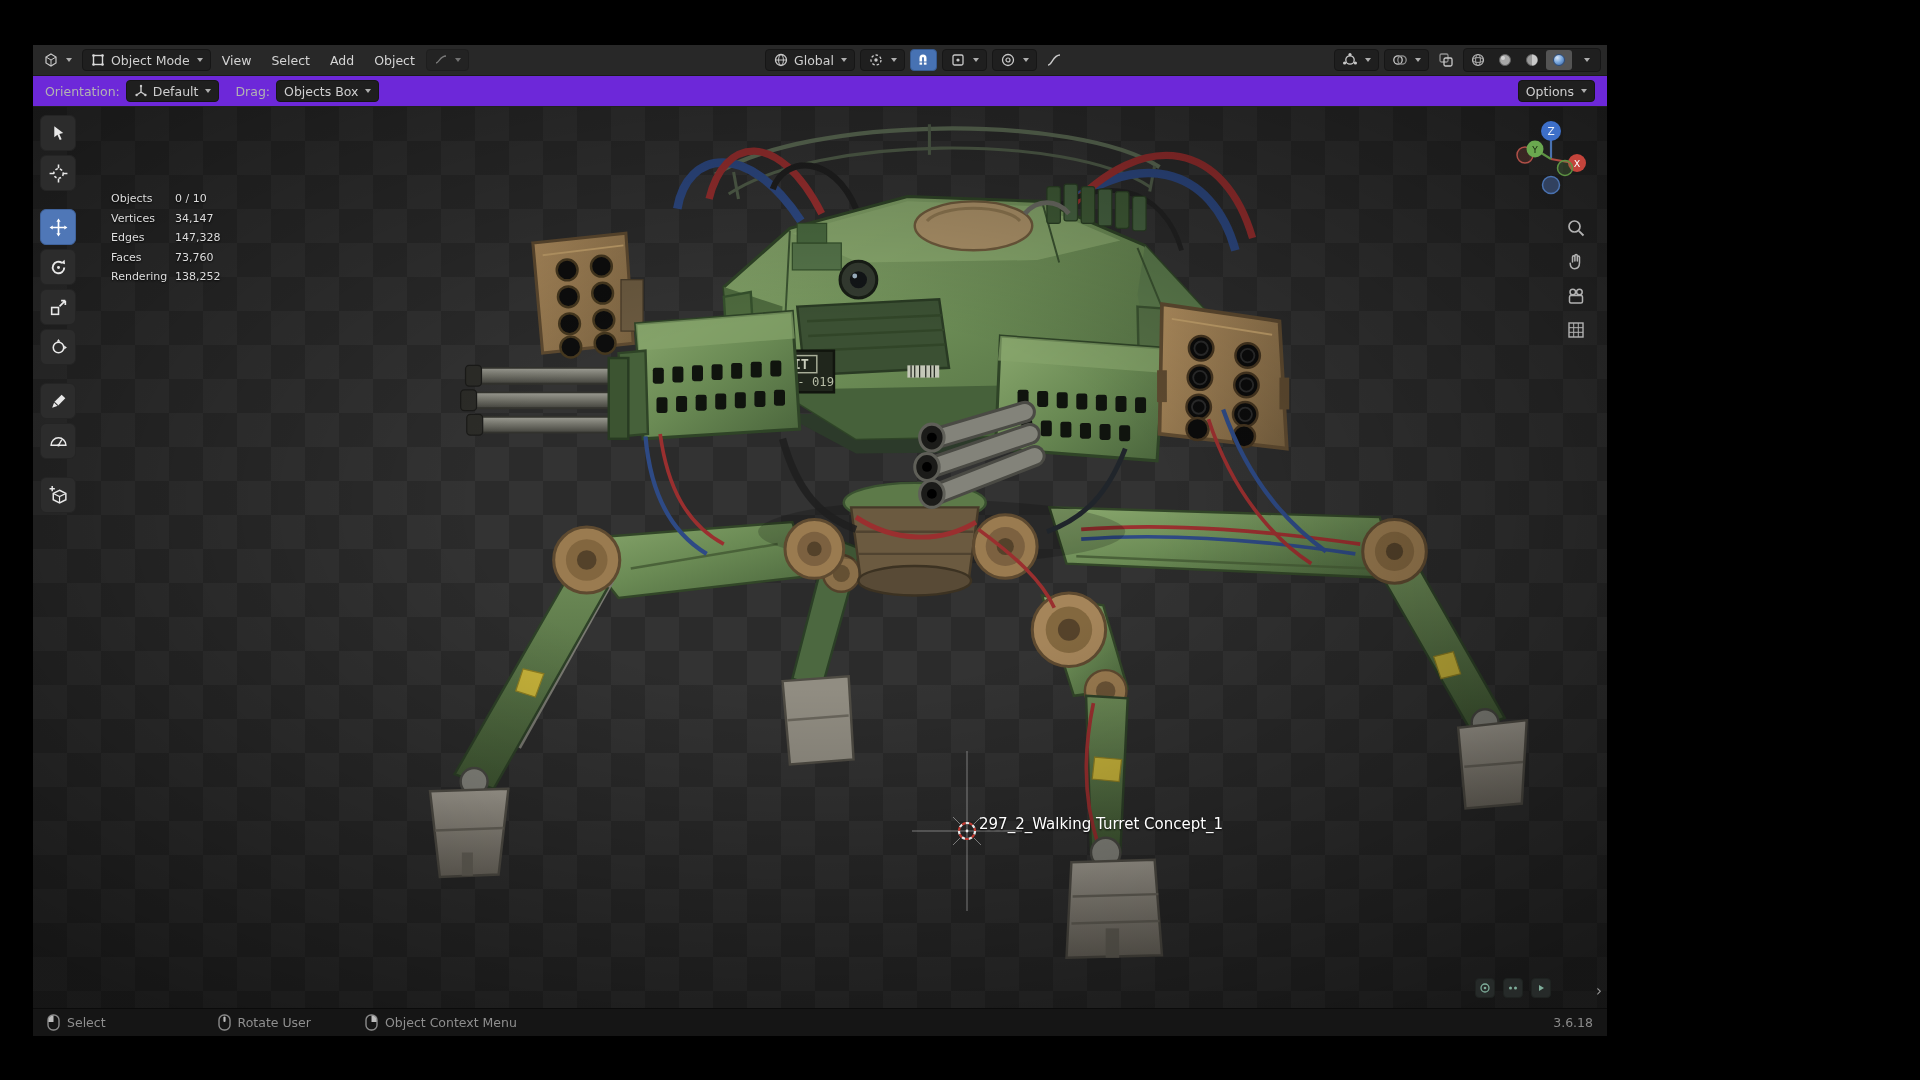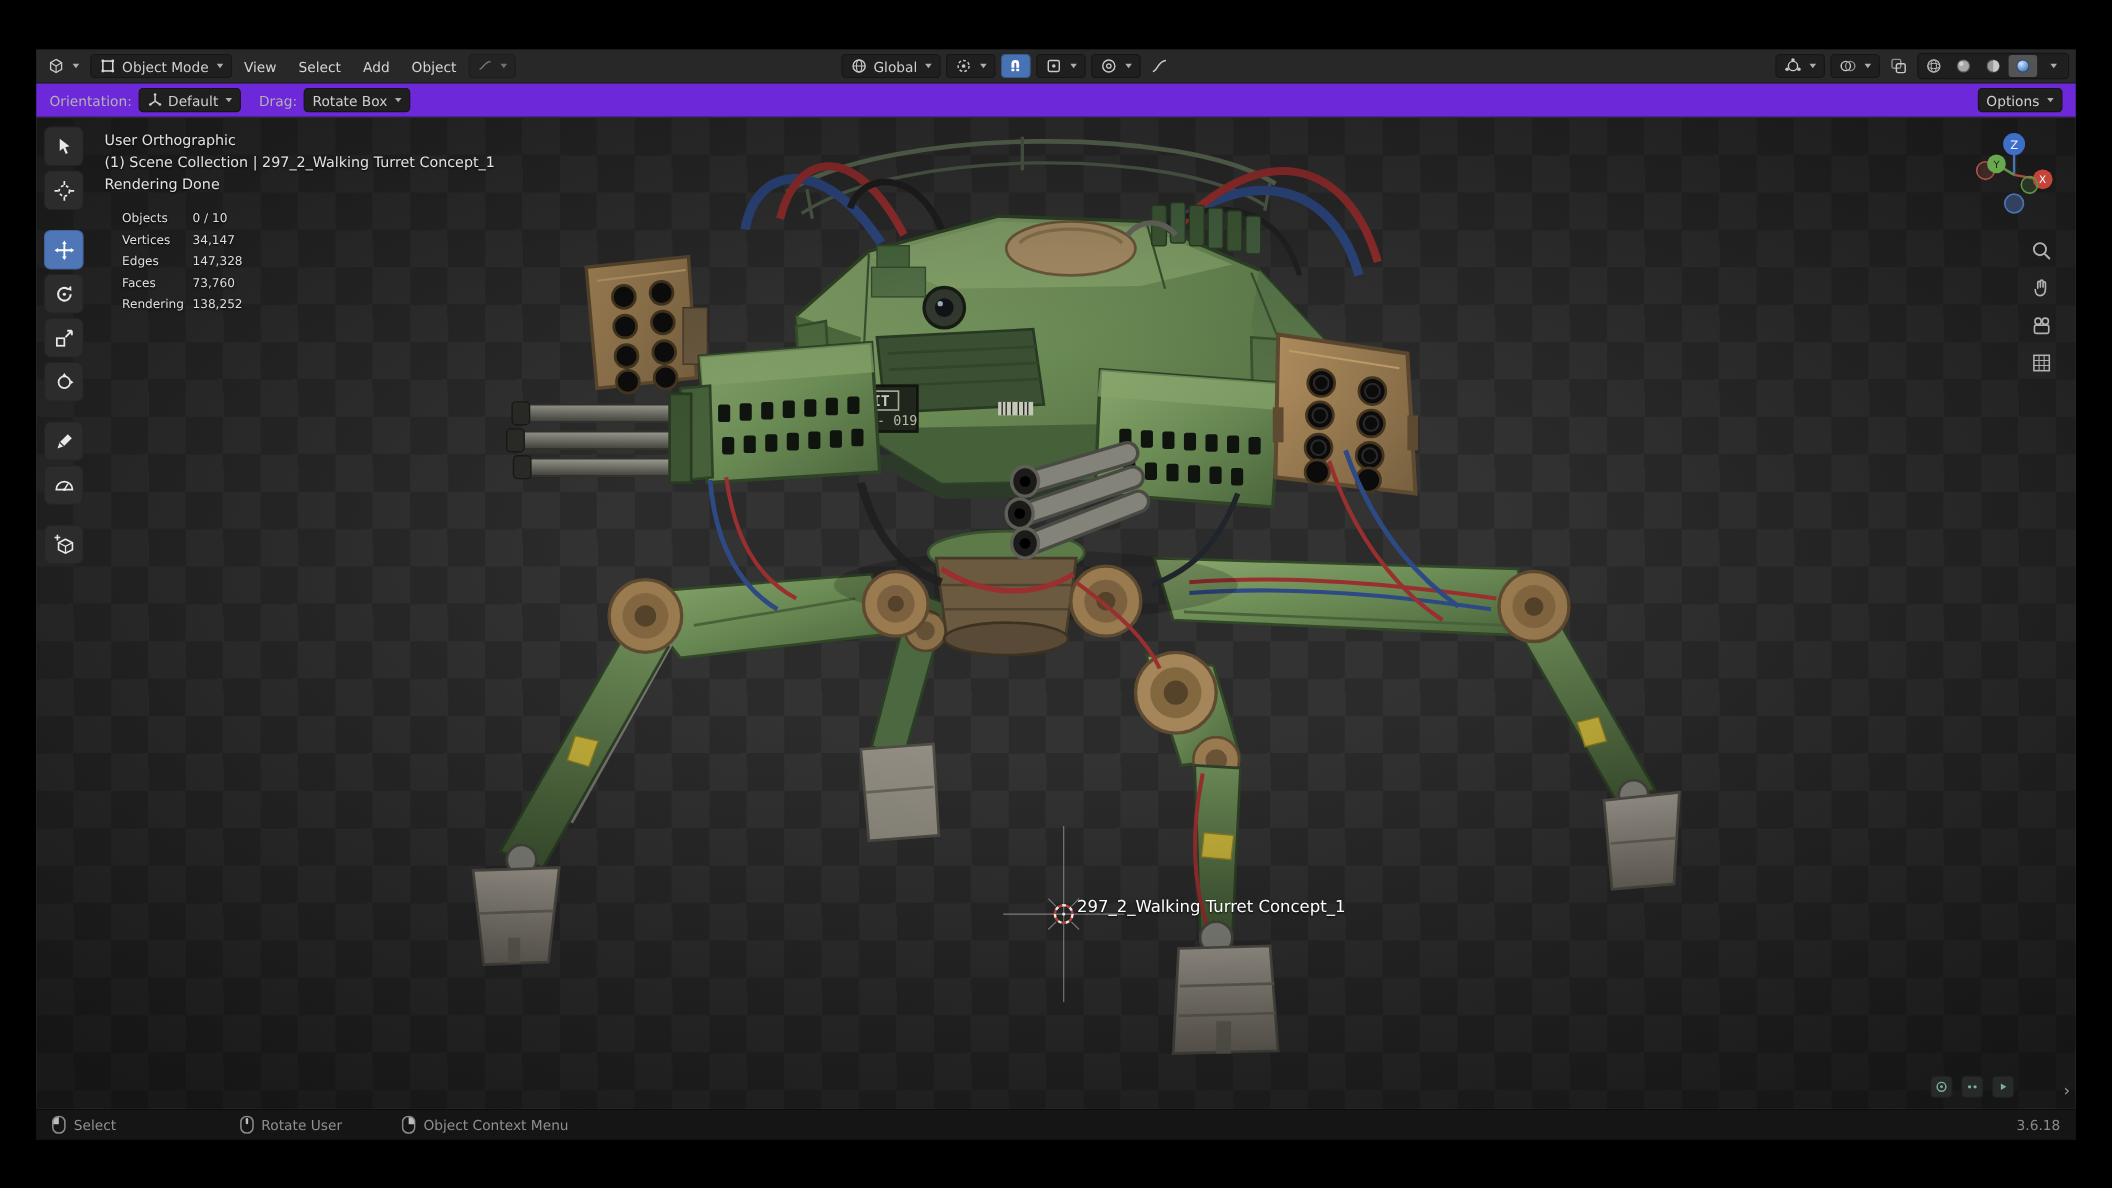--- a/index.html
+++ b/index.html
@@ -1,20 +1,20 @@
 <!DOCTYPE html>
 <html><head>
 <meta charset="utf-8">
 <style>
   html,body{margin:0;padding:0}
   body{width:1920px;height:1080px;background:#000;overflow:hidden;position:relative;
        font-family:"DejaVu Sans","Liberation Sans",sans-serif}
   button{background:none;border:none;padding:0;margin:0;color:inherit;font:inherit;display:flex;align-items:center;gap:5px;cursor:default}
 
-  .window{position:absolute;left:33px;top:45px;width:1854px;height:991px;background:#1d1d1d;display:flex;flex-direction:column}
+  .window{position:absolute;left:33px;top:45px;width:1574px;height:991px;background:#1d1d1d;display:flex;flex-direction:column}
 
   .hrow{display:flex;align-items:center;position:relative;color:#cfcfcf;font-size:12.5px;flex:0 0 auto}
   .topbar{height:30px;background:#282828;border-bottom:1px solid #1b1b1b;padding:0 6px;gap:2px}
   .toolsettings{height:30px;background:#6d28d9;border-bottom:1px solid #212121;padding:0 12px}
 
   .i16{width:16px;height:16px;flex:0 0 auto}
   .i14{width:14px;height:14px;flex:0 0 auto}
   .chev{width:0;height:0;border-left:3.5px solid transparent;border-right:3.5px solid transparent;border-top:4px solid #aeaeae;margin-left:2px}
   .dd,.pill{background:#1f1f1f;border:1px solid #161616;border-radius:4px;height:22px;padding:0 7px}
   .iconbtn{height:22px;padding:0 4px}
@@ -214,21 +214,21 @@
         <path d="M7,8 L7,2 M7,8 L2.6,11 M7,8 L11.4,11" stroke="#c9c9c9" stroke-width="1.4" fill="none"></path>
         <circle cx="7" cy="2" r="1.2" fill="#c9c9c9"></circle>
           <circle cx="2.6" cy="11" r="1.2" fill="#c9c9c9"></circle>
           <circle cx="11.4" cy="11" r="1.2" fill="#c9c9c9"></circle>
       </svg>
       <span>Default</span>
       <span class="chev"></span>
     </button>
     <span class="lbl" style="margin-left:16px">Drag:</span>
     <button class="dd">
-      <span>Rotate Box</span>
+      <span>Objects Box</span>
       <span class="chev"></span>
     </button>
     <button class="dd" style="margin-left:auto">
       <span>Options</span>
       <span class="chev"></span>
     </button>
   </div>
 
   <div class="viewport">
 
@@ -544,25 +544,20 @@
       <div class="tgap"></div>
       <button class="tbtn">
         <svg class="ticon" viewBox="0 0 20 20">
           <path d="M11,5 L17,8 V14 L11,17 L5,14 V8 Z" fill="none" stroke="#e8e8e8" stroke-width="1.4"></path>
           <path d="M5,8 L11,11 L17,8 M11,11 V17" fill="none" stroke="#e8e8e8" stroke-width="1.1"></path>
           <path d="M4,1 v5 M1.5,3.5 h5" stroke="#e8e8e8" stroke-width="1.4"></path>
         </svg>
       </button>
     </div>
 
-    <div class="vtext">
-      <div>User Orthographic</div>
-      <div>(1) Scene Collection | 297_2_Walking Turret Concept_1</div>
-      <div>Rendering Done</div>
-    </div>
 
     <div class="stats">
       <div class="srow">
           <span class="sl">Objects</span>
           <span>0 / 10</span>
         </div>
       <div class="srow">
           <span class="sl">Vertices</span>
           <span>34,147</span>
         </div>

